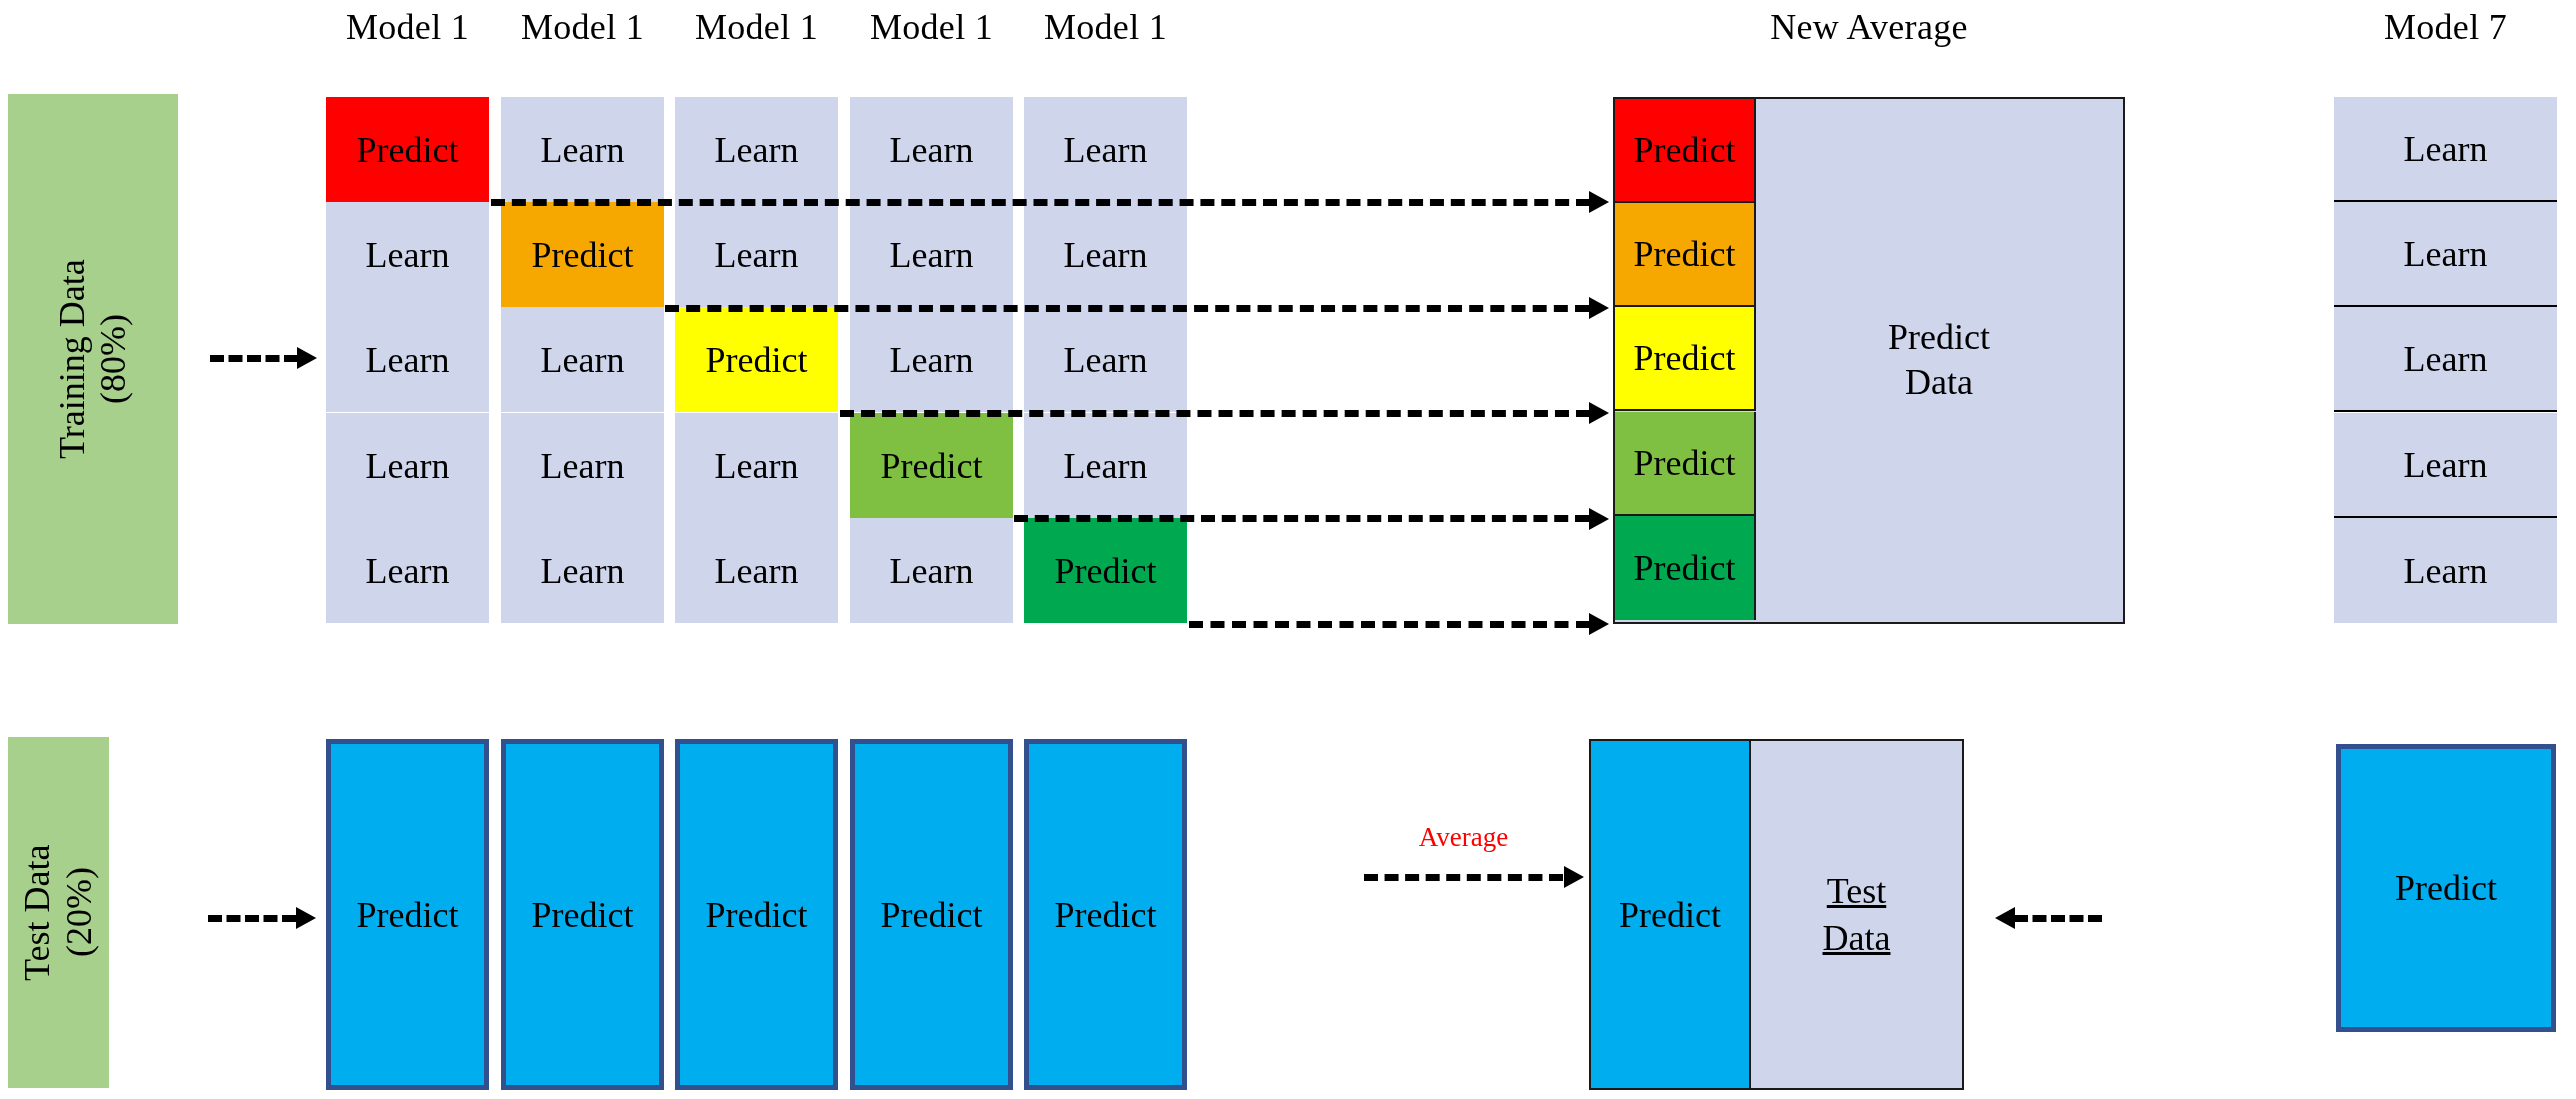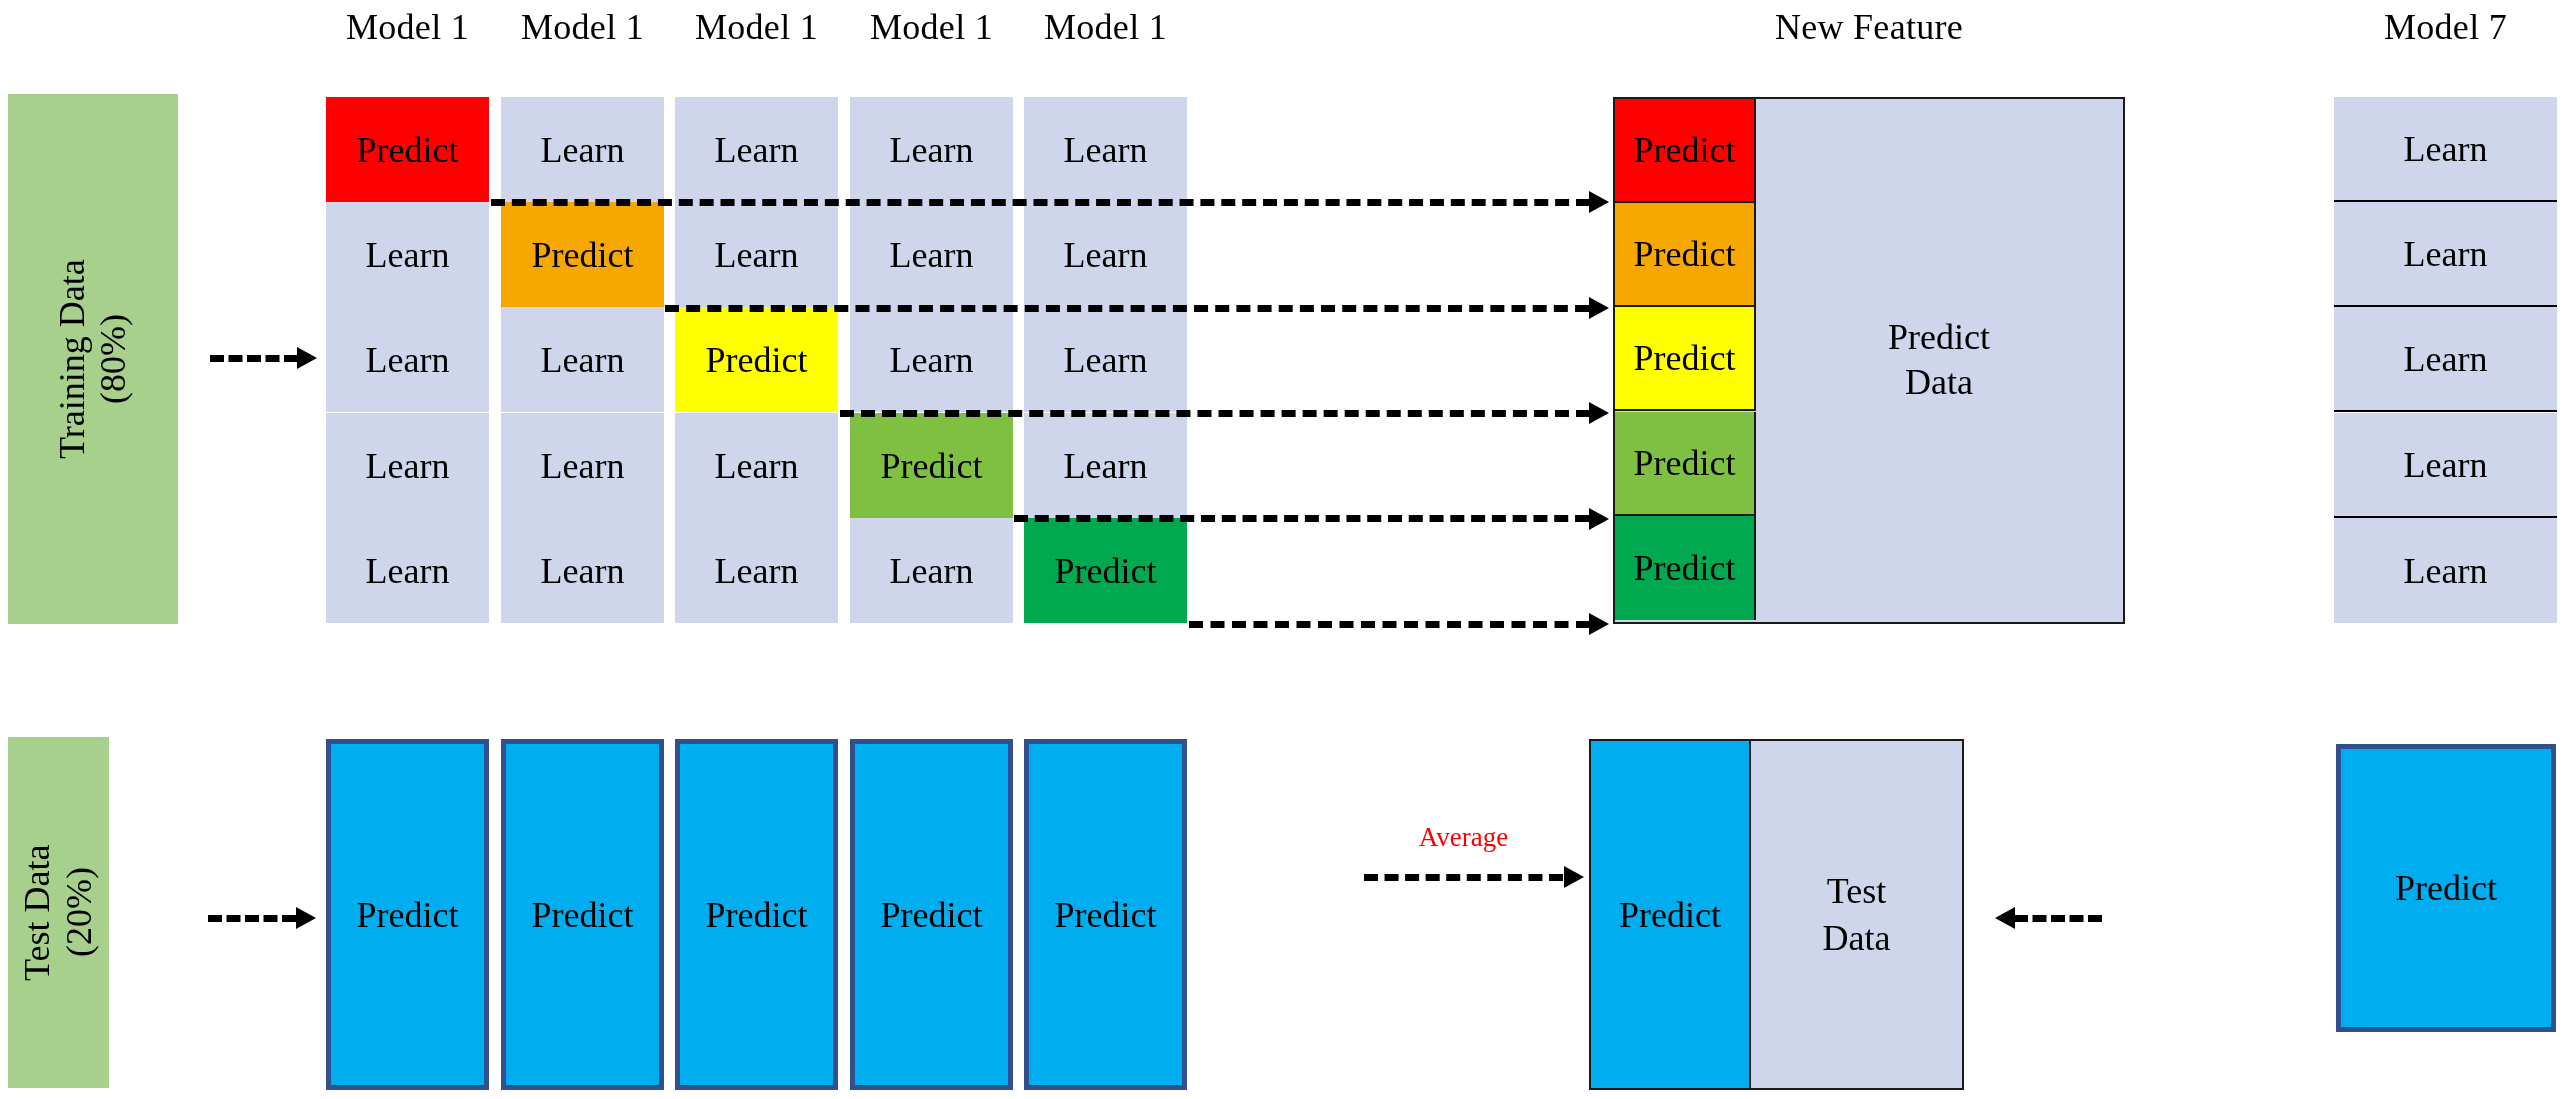--- a/index.html
+++ b/index.html
@@ -66,21 +66,21 @@
   
   .blue-box{
     background:#00AEEF;
     border:5.3px solid #31508D;
     font-size:36px;
   }
 
   
   .bnf-wrap{border:2.9px solid #1a1a1a;background:#CFD5EA;display:flex;}
   .bnf-left{background:#00AEEF;font-size:36px;border-right:2.9px solid #1a1a1a;}
-  .bnf-right{font-size:36px;line-height:1.3;}
+  .bnf-right{font-size:36px;line-height:1.3;text-decoration:underline;}
 
   
   .dash-h{
     height:0;
     border-top:7.6px dashed #000;
   }
   .arrow-r{
     width:0;height:0;
     border-top:11.7px solid transparent;
     border-bottom:11.7px solid transparent;
@@ -112,21 +112,21 @@
 <div class="abs ctr col-header" style="left:675px;top:3.5px;width:163px;height:47px;">
   <span>Model 1</span>
 </div>
 <div class="abs ctr col-header" style="left:850px;top:3.5px;width:163px;height:47px;">
   <span>Model 1</span>
 </div>
 <div class="abs ctr col-header" style="left:1024px;top:3.5px;width:163px;height:47px;">
   <span>Model 1</span>
 </div>
 <div class="abs ctr col-header" style="left:1613px;top:3.5px;width:512px;height:47px;">
-  <span>New Feature</span>
+  <span>New Average</span>
 </div>
 <div class="abs ctr col-header" style="left:2334px;top:3.5px;width:223px;height:47px;">
   <span>Model 7</span>
 </div>
 
 <div class="abs ctr split-box" style="left:8.2px;top:94px;width:170px;height:530px;">
   <span>
     <span>Training Data</span><br>
     <span class="line2">(80%)</span>
   </span>

